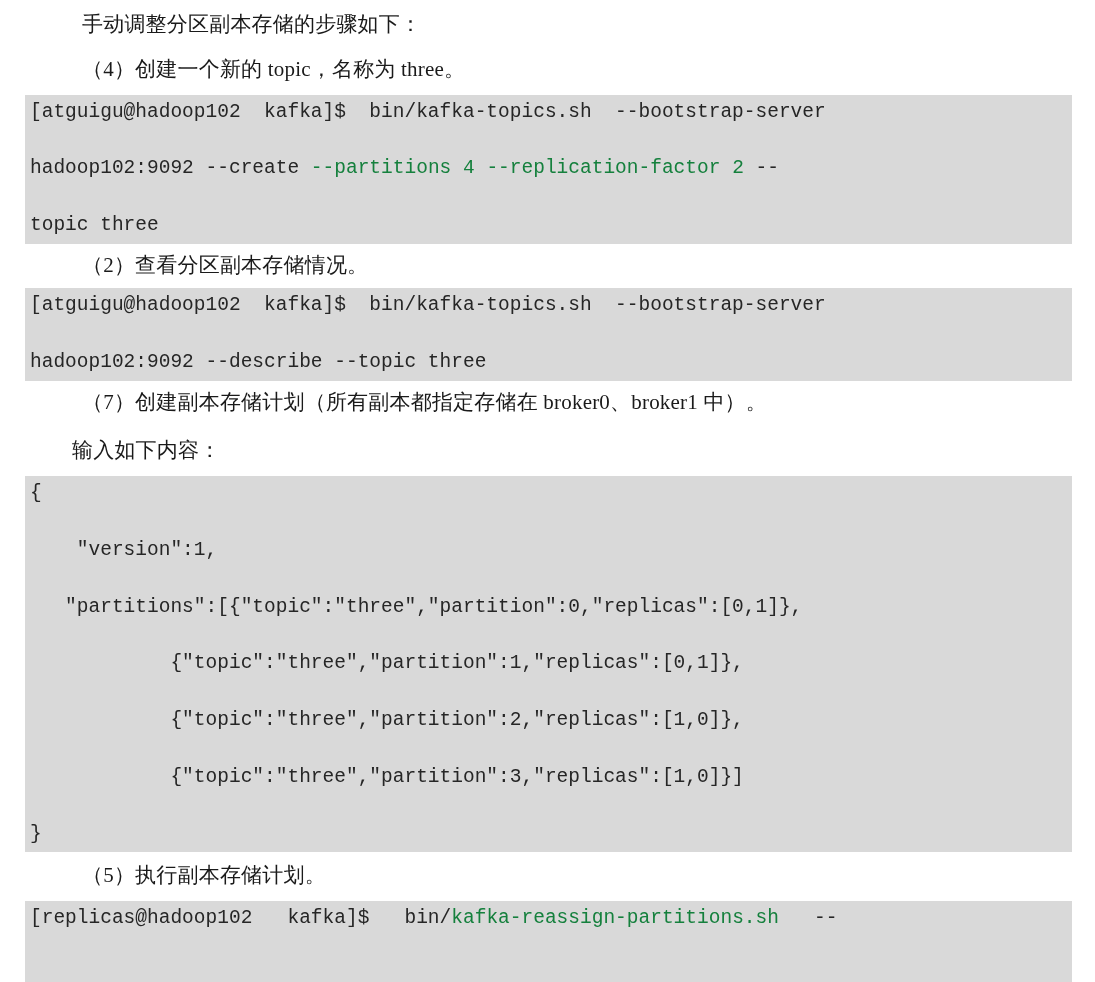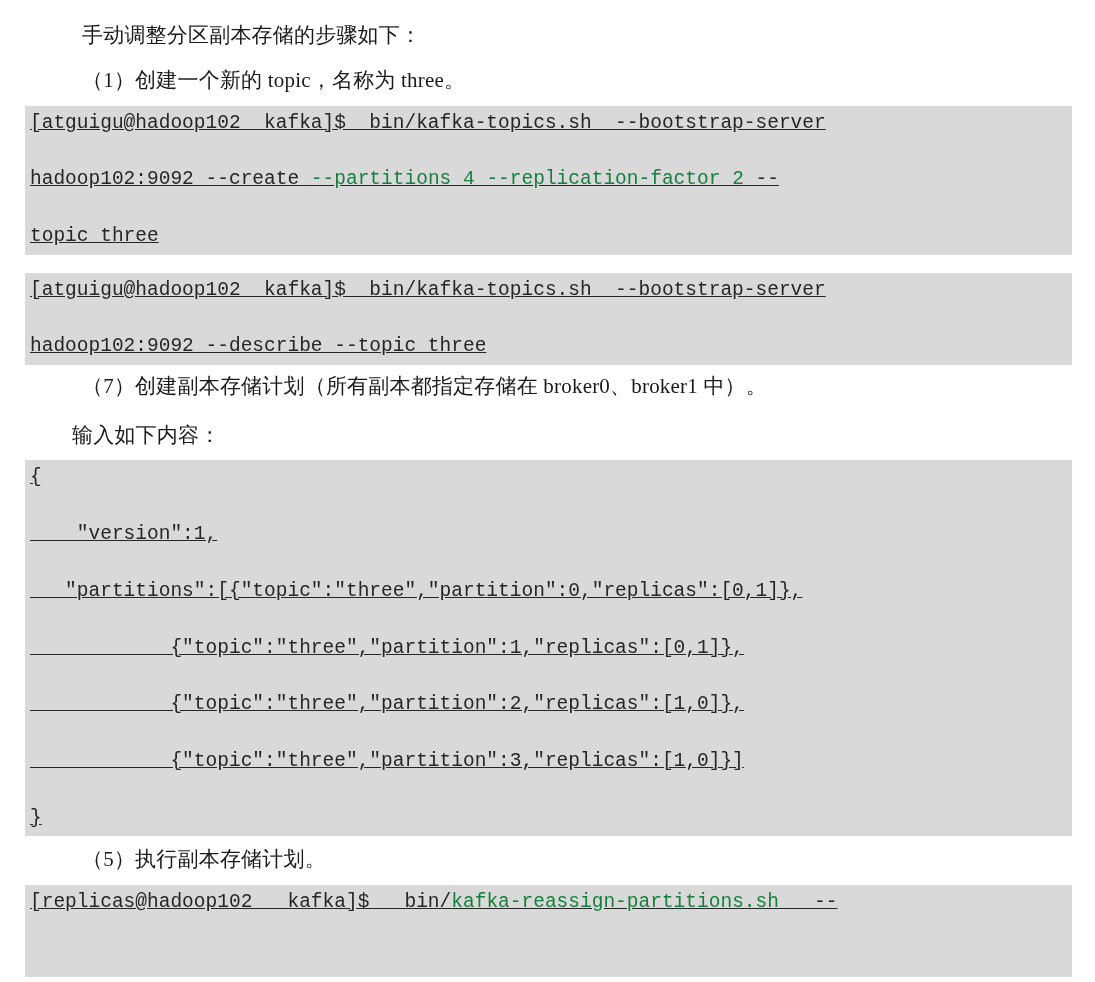--- a/index.html
+++ b/index.html
@@ -28,68 +28,68 @@
     font-family: "Liberation Serif", "DejaVu Serif", serif;
     font-size: 21px;
     line-height: 1.28;
     color: #1a1a1a;
     margin: 0;
     padding: 0 26px;
     text-indent: 56px;
     letter-spacing: 0.2px;
     white-space: nowrap;
   }
-  .para-intro { padding-top: 22px; padding-bottom: 0; }
+  .para-intro { padding-top: 11px; padding-bottom: 0; }
   .para-step  { }
 
   
   .gap-18 { height: 18px; }
   .gap-12 { height: 12px; }
   .gap-10 { height: 10px; }
   .gap-8  { height: 8px;  }
 
   
   .code-block {
     background: #d9d9d9;
     margin: 0 23px 0 25px;
     padding: 3px 5px 4px 5px;
     font-family: "Liberation Mono", "DejaVu Sans Mono", monospace;
     font-size: 19.5px;
     line-height: 1.455;
     color: #262626;
     white-space: pre;
     overflow: hidden;
     letter-spacing: 0px;
-    text-decoration: underline;
   }
   .code-line { display: block; white-space: pre; }
   .red { color: #15803d; }
 
   
   .code-block.wide { font-size: 19.5px; }
 </style>
 </head>
 <body>
 
 <div class="page">
 
   <p class="para para-intro">手动调整分区副本存储的步骤如下：</p>
 
   <div class="gap-18"></div>
 
-  <p class="para para-step">（1）创建一个新的 topic，名称为 three。</p>
+  <p class="para para-step">（4）创建一个新的 topic，名称为 three。</p>
 
   <div class="gap-12"></div>
 
   <div class="code-block"><span class="code-line"><span>[atguigu@hadoop102  kafka]$  bin/kafka-topics.sh  --bootstrap-server</span></span>
 <span class="code-line"><span>hadoop102:9092 --create </span><span class="red">--partitions 4 --replication-factor 2</span><span> --</span></span>
 <span class="code-line"><span>topic three</span></span></div>
 
   <div class="gap-8"></div>
 
+  <p class="para para-step">（2）查看分区副本存储情况。</p>
 
   <div class="gap-10"></div>
 
   <div class="code-block"><span class="code-line"><span>[atguigu@hadoop102  kafka]$  bin/kafka-topics.sh  --bootstrap-server</span></span>
 <span class="code-line"><span>hadoop102:9092 --describe --topic three</span></span></div>
 
   <div class="gap-8"></div>
 
   <p class="para para-step">（7）创建副本存储计划（所有副本都指定存储在 broker0、broker1 中）。</p>
 

